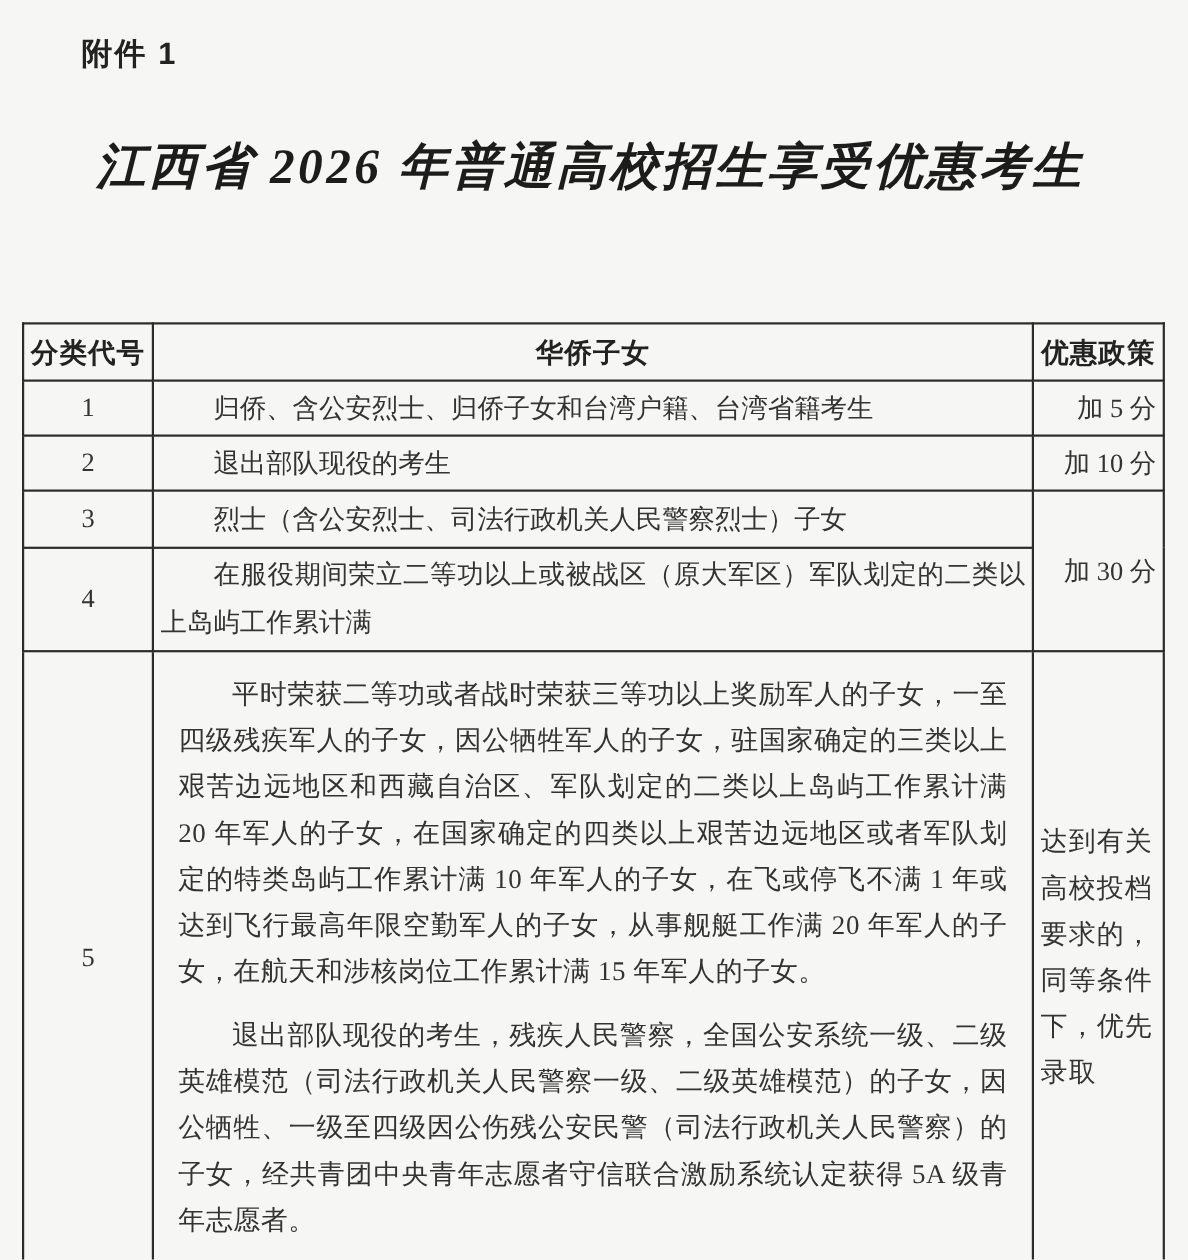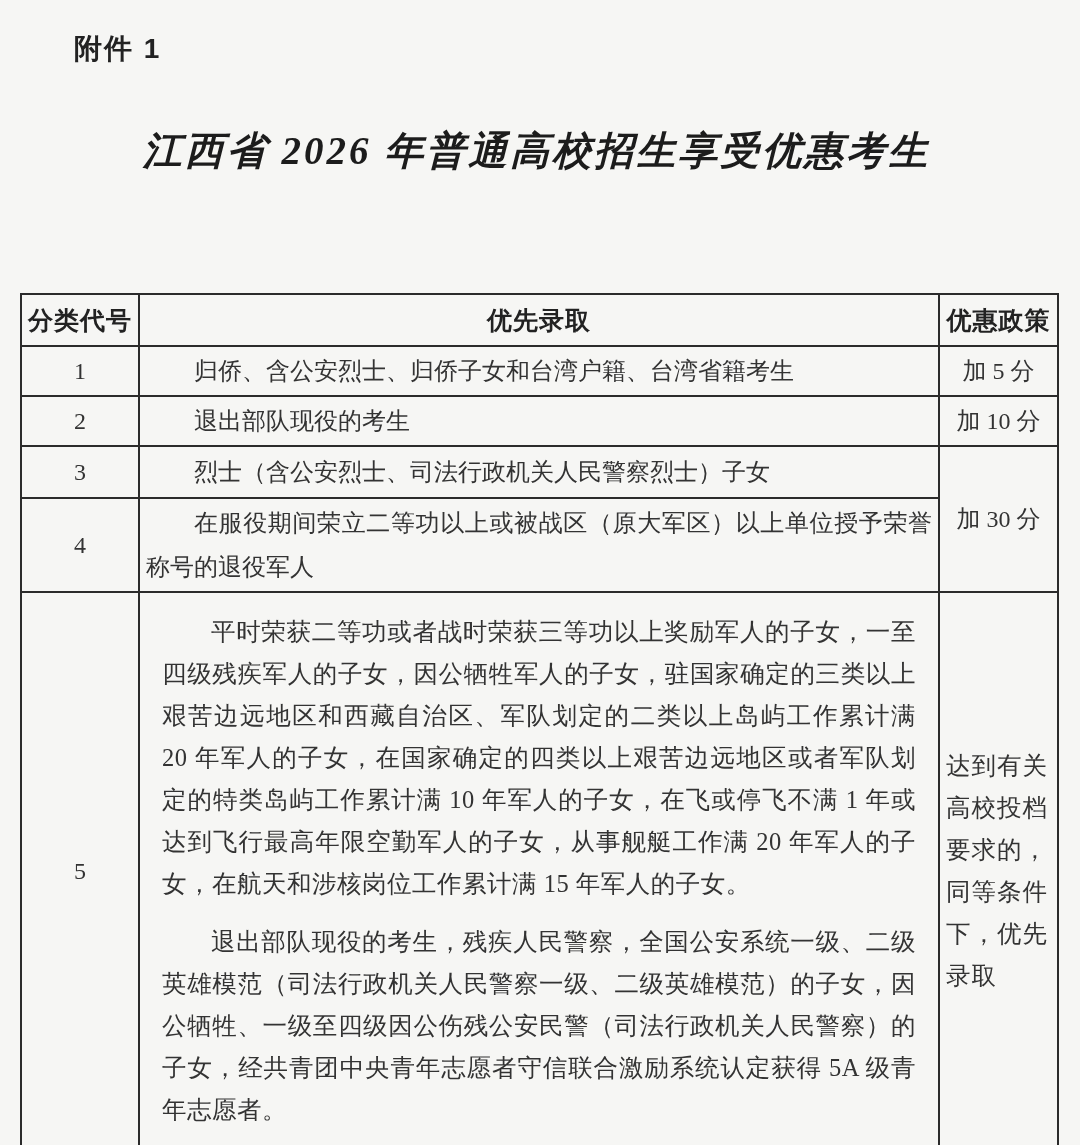--- a/index.html
+++ b/index.html
@@ -36,21 +36,21 @@
     left: 0;
     width: 100%;
     text-align: center;
     font-family: "Liberation Serif", cursive, serif;
     font-style: italic;
     font-weight: bold;
     color: #1c1c1c;
   }
   .doc-title .line1 {
     display: block;
-    font-size: 39px;
+    font-size: 45px;
     letter-spacing: 3px;
     line-height: 58px;
   }
   .doc-title .line2 {
     display: block;
     font-size: 45px;
     letter-spacing: 6px;
     line-height: 56px;
   }
   table.main-table {
@@ -90,21 +90,21 @@
   td.target-cell {
     text-align: left;
     padding-left: 10px;
     padding-right: 10px;
   }
   td.target-cell .indent {
     text-indent: 2em;
     display: block;
   }
   td.policy-cell {
-    text-align: center;
+    text-align: right;
     font-size: 24px;
     white-space: nowrap;
   }
   tr.row-1 td { height: 50px; }
   tr.row-2 td { height: 50px; }
   tr.row-3 td { height: 52px; }
   tr.row-4 td { height: 88px; }
   tr.row-5 td { height: 510px; }
   td.long-target {
     vertical-align: middle;
@@ -148,21 +148,21 @@
 
   <table class="main-table">
     <colgroup>
       <col class="c-code">
       <col class="c-target">
       <col class="c-policy">
     </colgroup>
     <tbody>
       <tr class="header-row">
         <th>分类代号</th>
-        <th>优先录取</th>
+        <th>华侨子女</th>
         <th>优惠政策</th>
       </tr>
 
       <tr class="row-1">
         <td class="code-cell">1</td>
         <td class="target-cell">
           <span class="indent">归侨、含公安烈士、归侨子女和台湾户籍、台湾省籍考生</span>
         </td>
         <td class="policy-cell">加 5 分</td>
       </tr>
@@ -179,21 +179,21 @@
         <td class="code-cell">3</td>
         <td class="target-cell">
           <span class="indent">烈士（含公安烈士、司法行政机关人民警察烈士）子女</span>
         </td>
         <td class="policy-cell" rowspan="2">加 30 分</td>
       </tr>
 
       <tr class="row-4">
         <td class="code-cell">4</td>
         <td class="target-cell row4-target">
-          <span class="wrap2">在服役期间荣立二等功以上或被战区（原大军区）以上单位授予荣誉称号的退役军人</span>
+          <span class="wrap2">在服役期间荣立二等功以上或被战区（原大军区）军队划定的二类以上岛屿工作累计满</span>
         </td>
       </tr>
 
       <tr class="row-5">
         <td class="code-cell">5</td>
         <td class="target-cell long-target">
           <p>平时荣获二等功或者战时荣获三等功以上奖励军人的子女，一至四级残疾军人的子女，因公牺牲军人的子女，驻国家确定的三类以上艰苦边远地区和西藏自治区、军队划定的二类以上岛屿工作累计满 20 年军人的子女，在国家确定的四类以上艰苦边远地区或者军队划定的特类岛屿工作累计满 10 年军人的子女，在飞或停飞不满 1 年或达到飞行最高年限空勤军人的子女，从事舰艇工作满 20 年军人的子女，在航天和涉核岗位工作累计满 15 年军人的子女。</p>
           <p>退出部队现役的考生，残疾人民警察，全国公安系统一级、二级英雄模范（司法行政机关人民警察一级、二级英雄模范）的子女，因公牺牲、一级至四级因公伤残公安民警（司法行政机关人民警察）的子女，经共青团中央青年志愿者守信联合激励系统认定获得 5A 级青年志愿者。</p>
         </td>
         <td class="policy-cell policy-wrap">达到有关高校投档要求的，同等条件下，优先录取</td>

